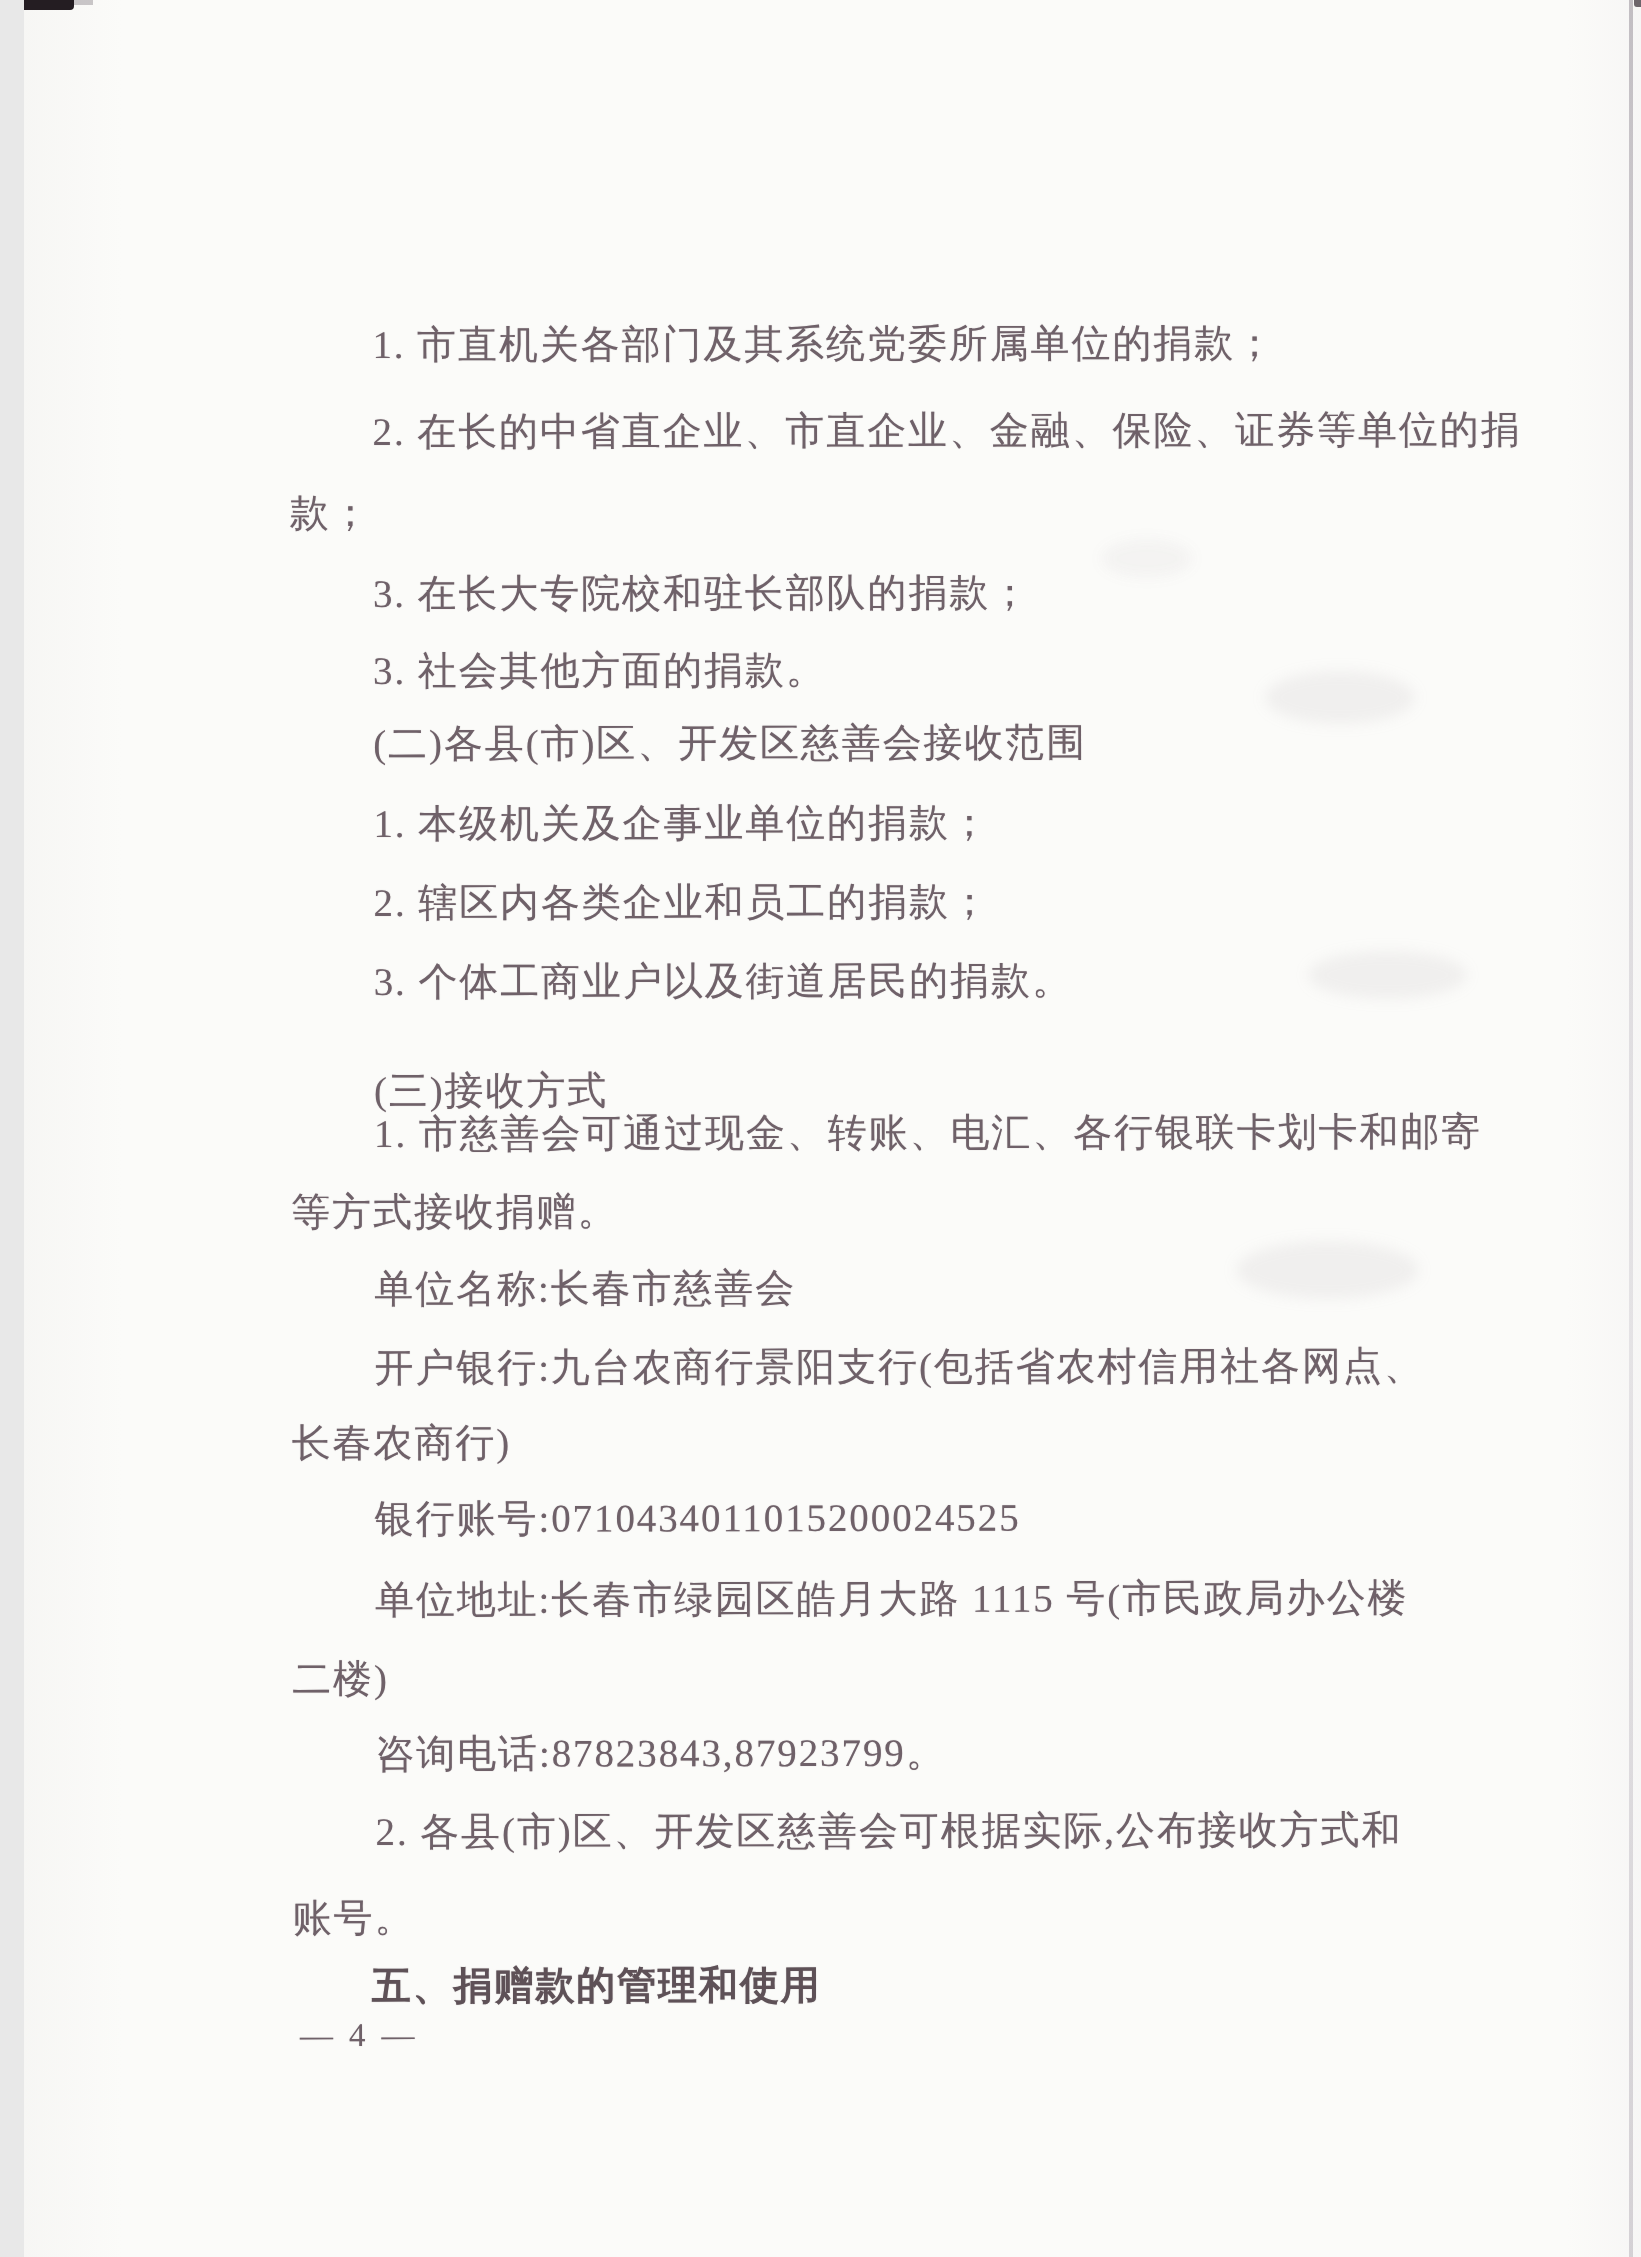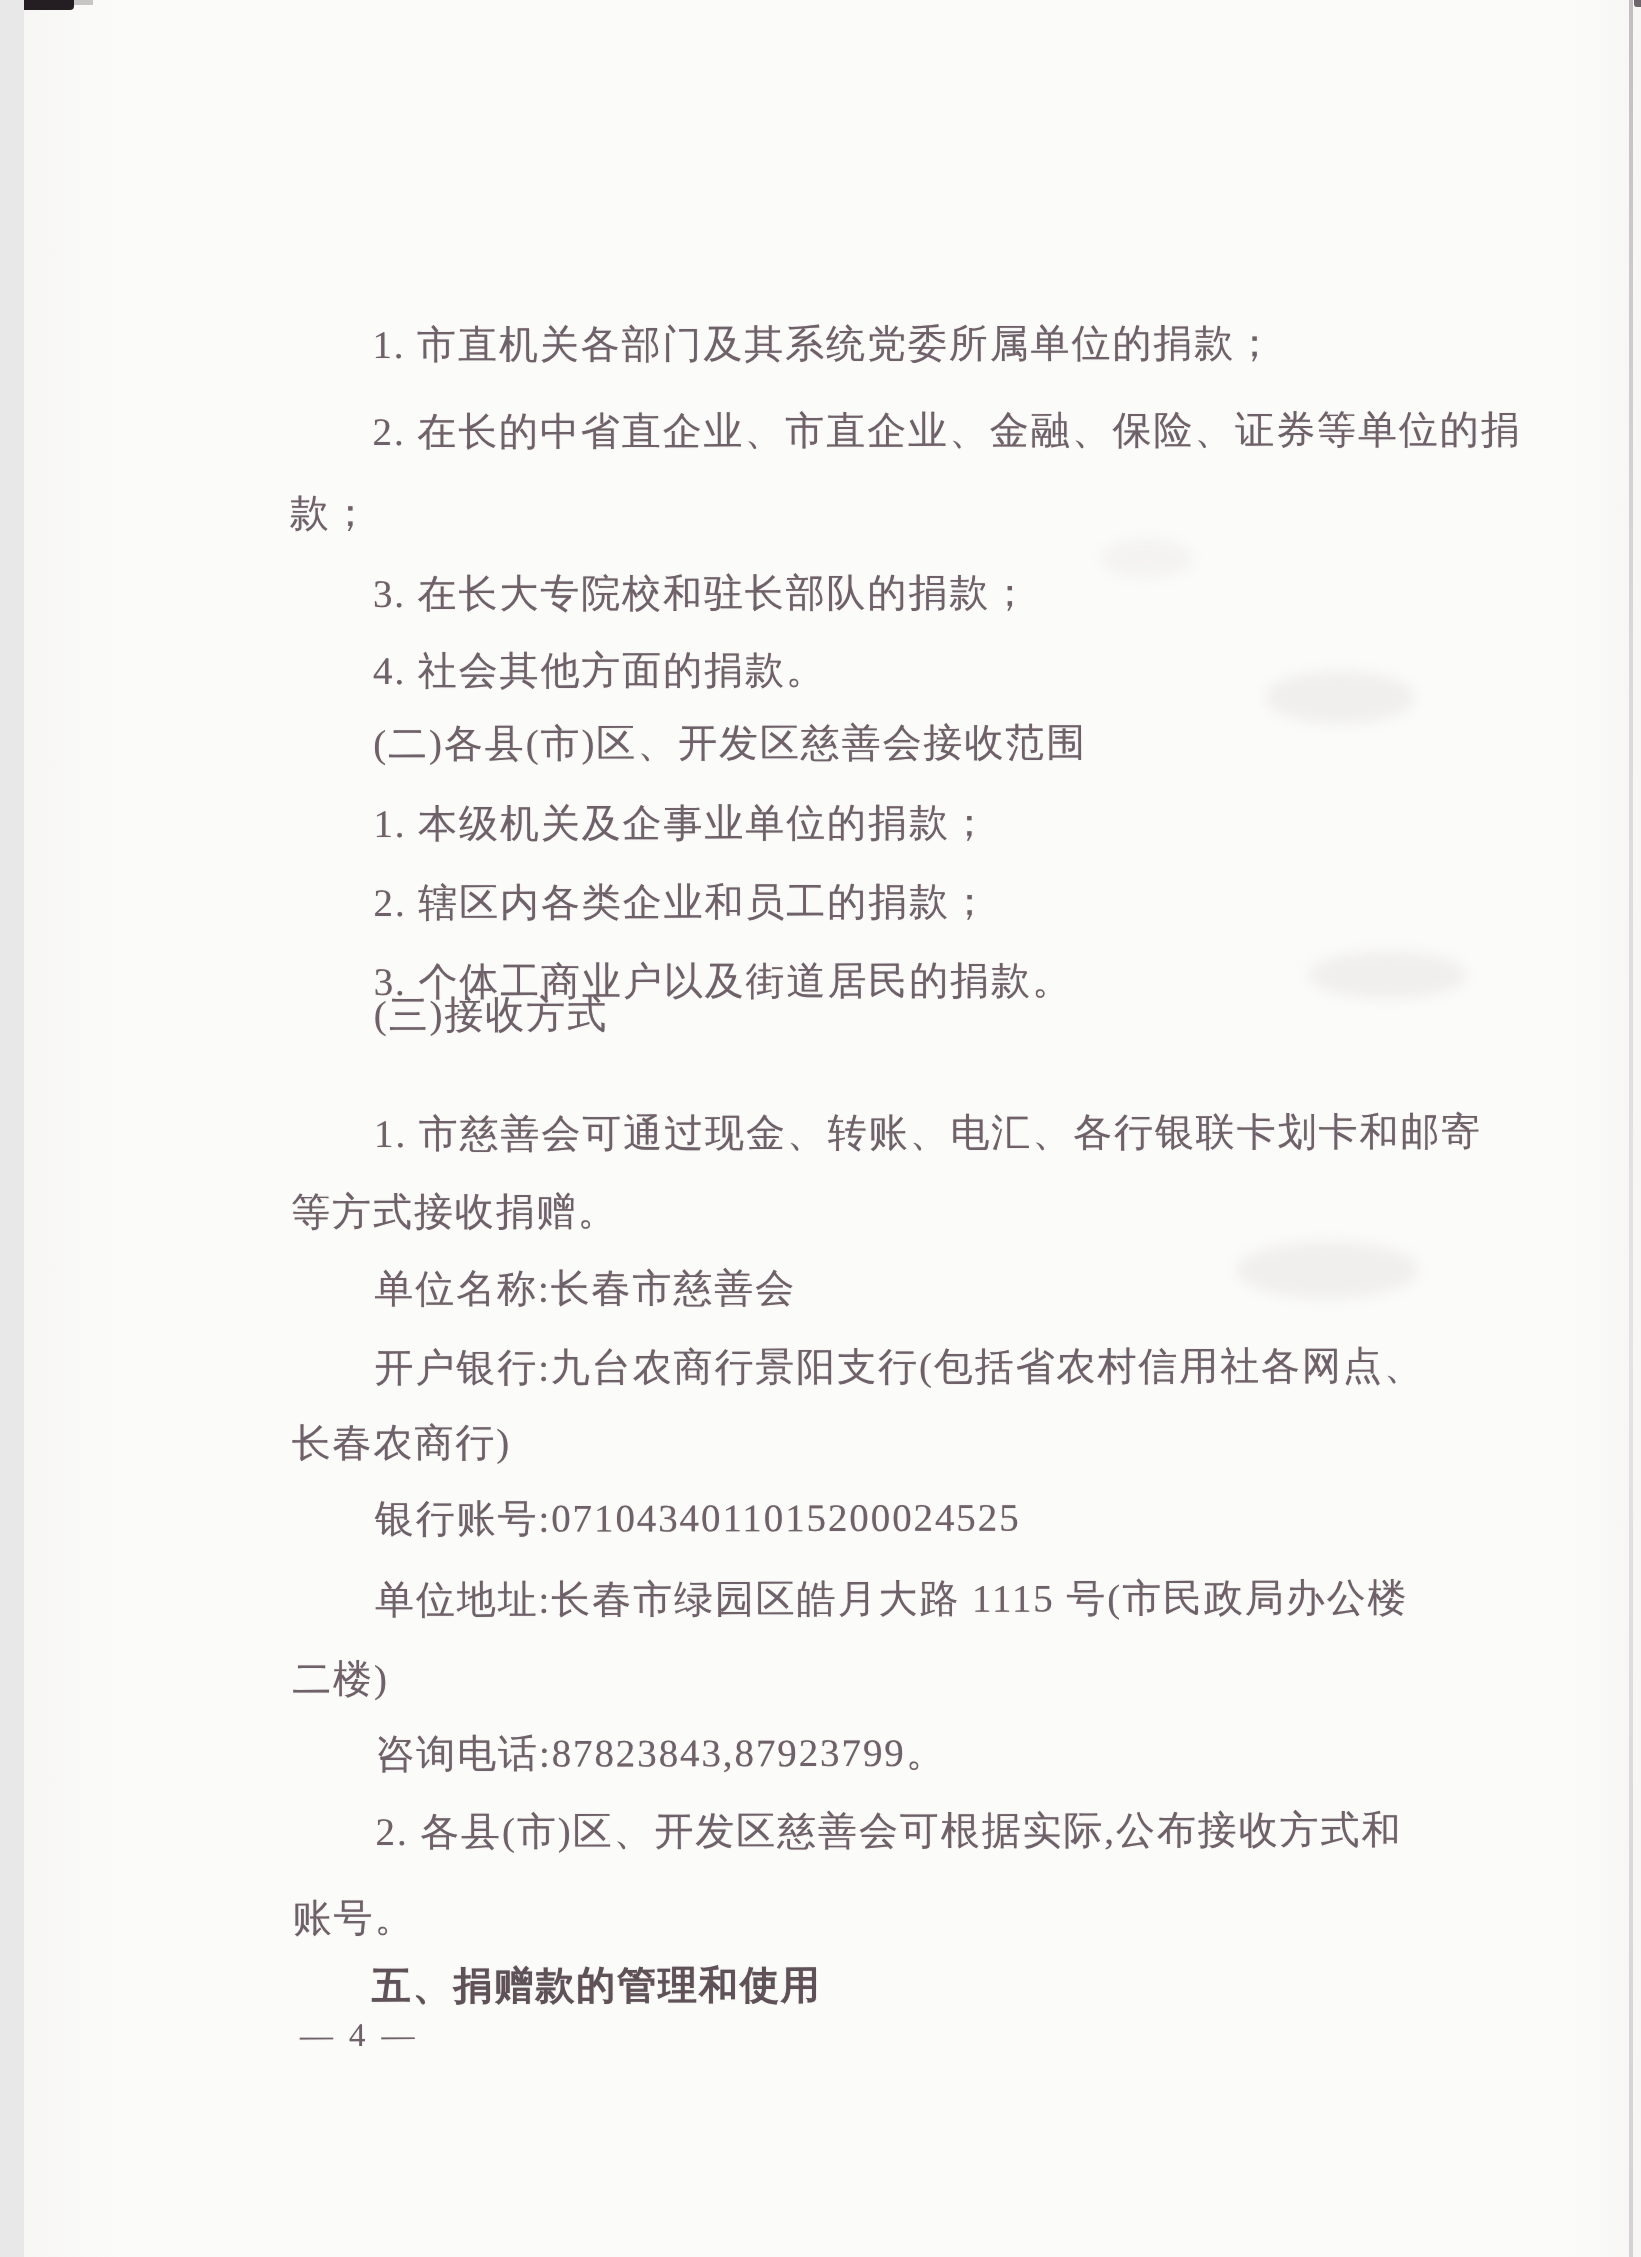--- a/index.html
+++ b/index.html
@@ -105,26 +105,26 @@
   <div class="smudge s1"></div>
   <div class="smudge s2"></div>
   <div class="smudge s3"></div>
   <div class="smudge s4"></div>
 
   <div class="text-layer">
     <div class="line indent" style="top:317px">1. 市直机关各部门及其系统党委所属单位的捐款；</div>
     <div class="line indent" style="top:404px">2. 在长的中省直企业、市直企业、金融、保险、证券等单位的捐</div>
     <div class="line flush" style="top:485px">款；</div>
     <div class="line indent" style="top:566px">3. 在长大专院校和驻长部队的捐款；</div>
-    <div class="line indent" style="top:643px">4. 社会其他方面的捐款。</div>
+    <div class="line indent" style="top:643px">3. 社会其他方面的捐款。</div>
     <div class="line indent" style="top:716px">(二)各县(市)区、开发区慈善会接收范围</div>
     <div class="line indent" style="top:796px">1. 本级机关及企事业单位的捐款；</div>
     <div class="line indent" style="top:875px">2. 辖区内各类企业和员工的捐款；</div>
     <div class="line indent" style="top:954px">3. 个体工商业户以及街道居民的捐款。</div>
-    <div class="line indent" style="top:987px">(三)接收方式</div>
+    <div class="line indent" style="top:1063px">(三)接收方式</div>
     <div class="line indent" style="top:1106px">1. 市慈善会可通过现金、转账、电汇、各行银联卡划卡和邮寄</div>
     <div class="line flush" style="top:1184px">等方式接收捐赠。</div>
     <div class="line indent" style="top:1261px">单位名称:长春市慈善会</div>
     <div class="line indent" style="top:1340px">开户银行:九台农商行景阳支行(包括省农村信用社各网点、</div>
     <div class="line flush" style="top:1415px">长春农商行)</div>
     <div class="line indent" style="top:1491px">银行账号:0710434011015200024525</div>
     <div class="line indent" style="top:1572px">单位地址:长春市绿园区皓月大路 1115 号(市民政局办公楼</div>
     <div class="line flush" style="top:1651px">二楼)</div>
     <div class="line indent" style="top:1726px">咨询电话:87823843,87923799。</div>
     <div class="line indent" style="top:1804px">2. 各县(市)区、开发区慈善会可根据实际,公布接收方式和</div>

